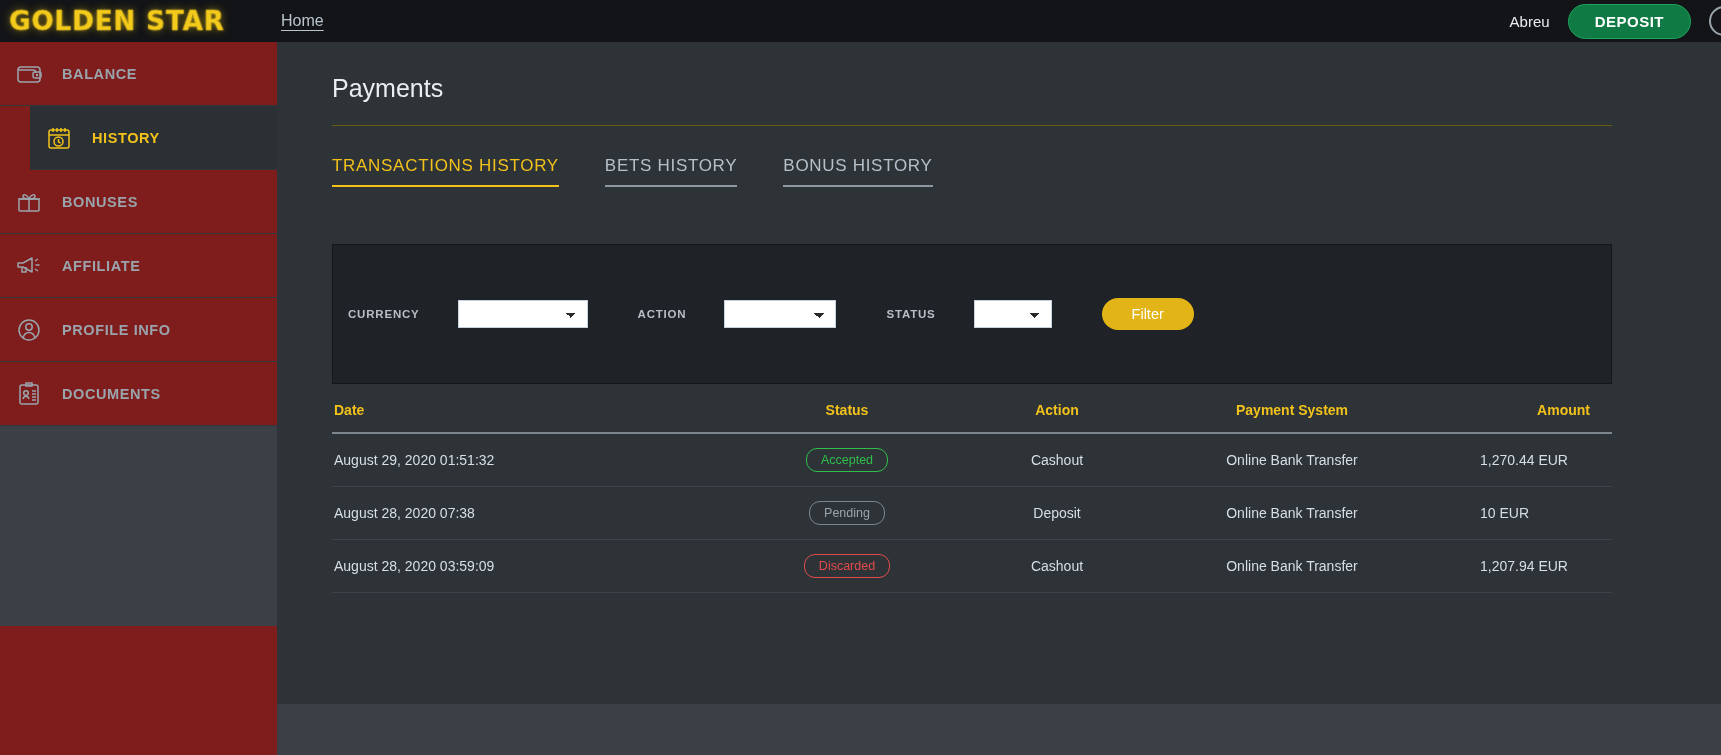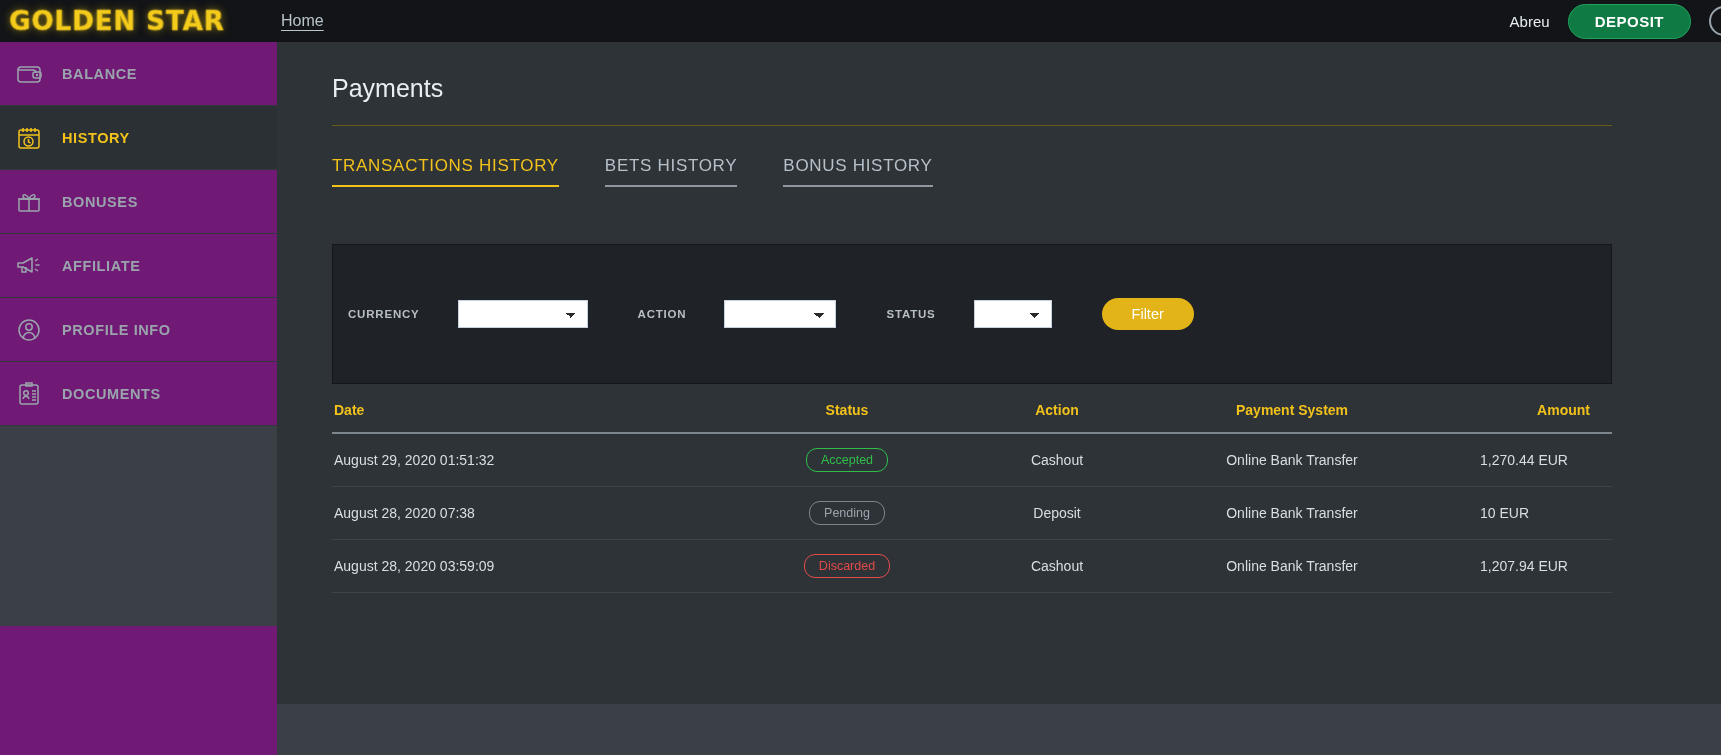--- a/index.html
+++ b/index.html
@@ -85,35 +85,36 @@
     background: transparent;
     margin-right: -18px;
   }
 
   
   .sidebar {
     position: absolute;
     top: 42px; left: 0;
     width: 277px;
     height: 713px;
-    background: #701a75;
+    background: #7f1d1d;
   }
   .side-item {
     height: 64px;
     display: flex;
     align-items: center;
     padding-left: 14px;
     gap: 18px;
     border-bottom: 1px solid #31373c;
     cursor: pointer;
     color: #9aa4ac;
   }
   .side-item.active {
     background: #2b3035;
     color: #f2c21b;
+    margin-left: 30px;
   }
   .side-item .label {
     font-size: 14.5px;
     letter-spacing: 0.6px;
     font-weight: 600;
   }
   .side-item.active .label { color: #f2c21b; font-weight: bold; }
   .side-icon { width: 30px; height: 30px; display:block; }
   .side-filler { height: 200px; background:#3a4046; }
 

